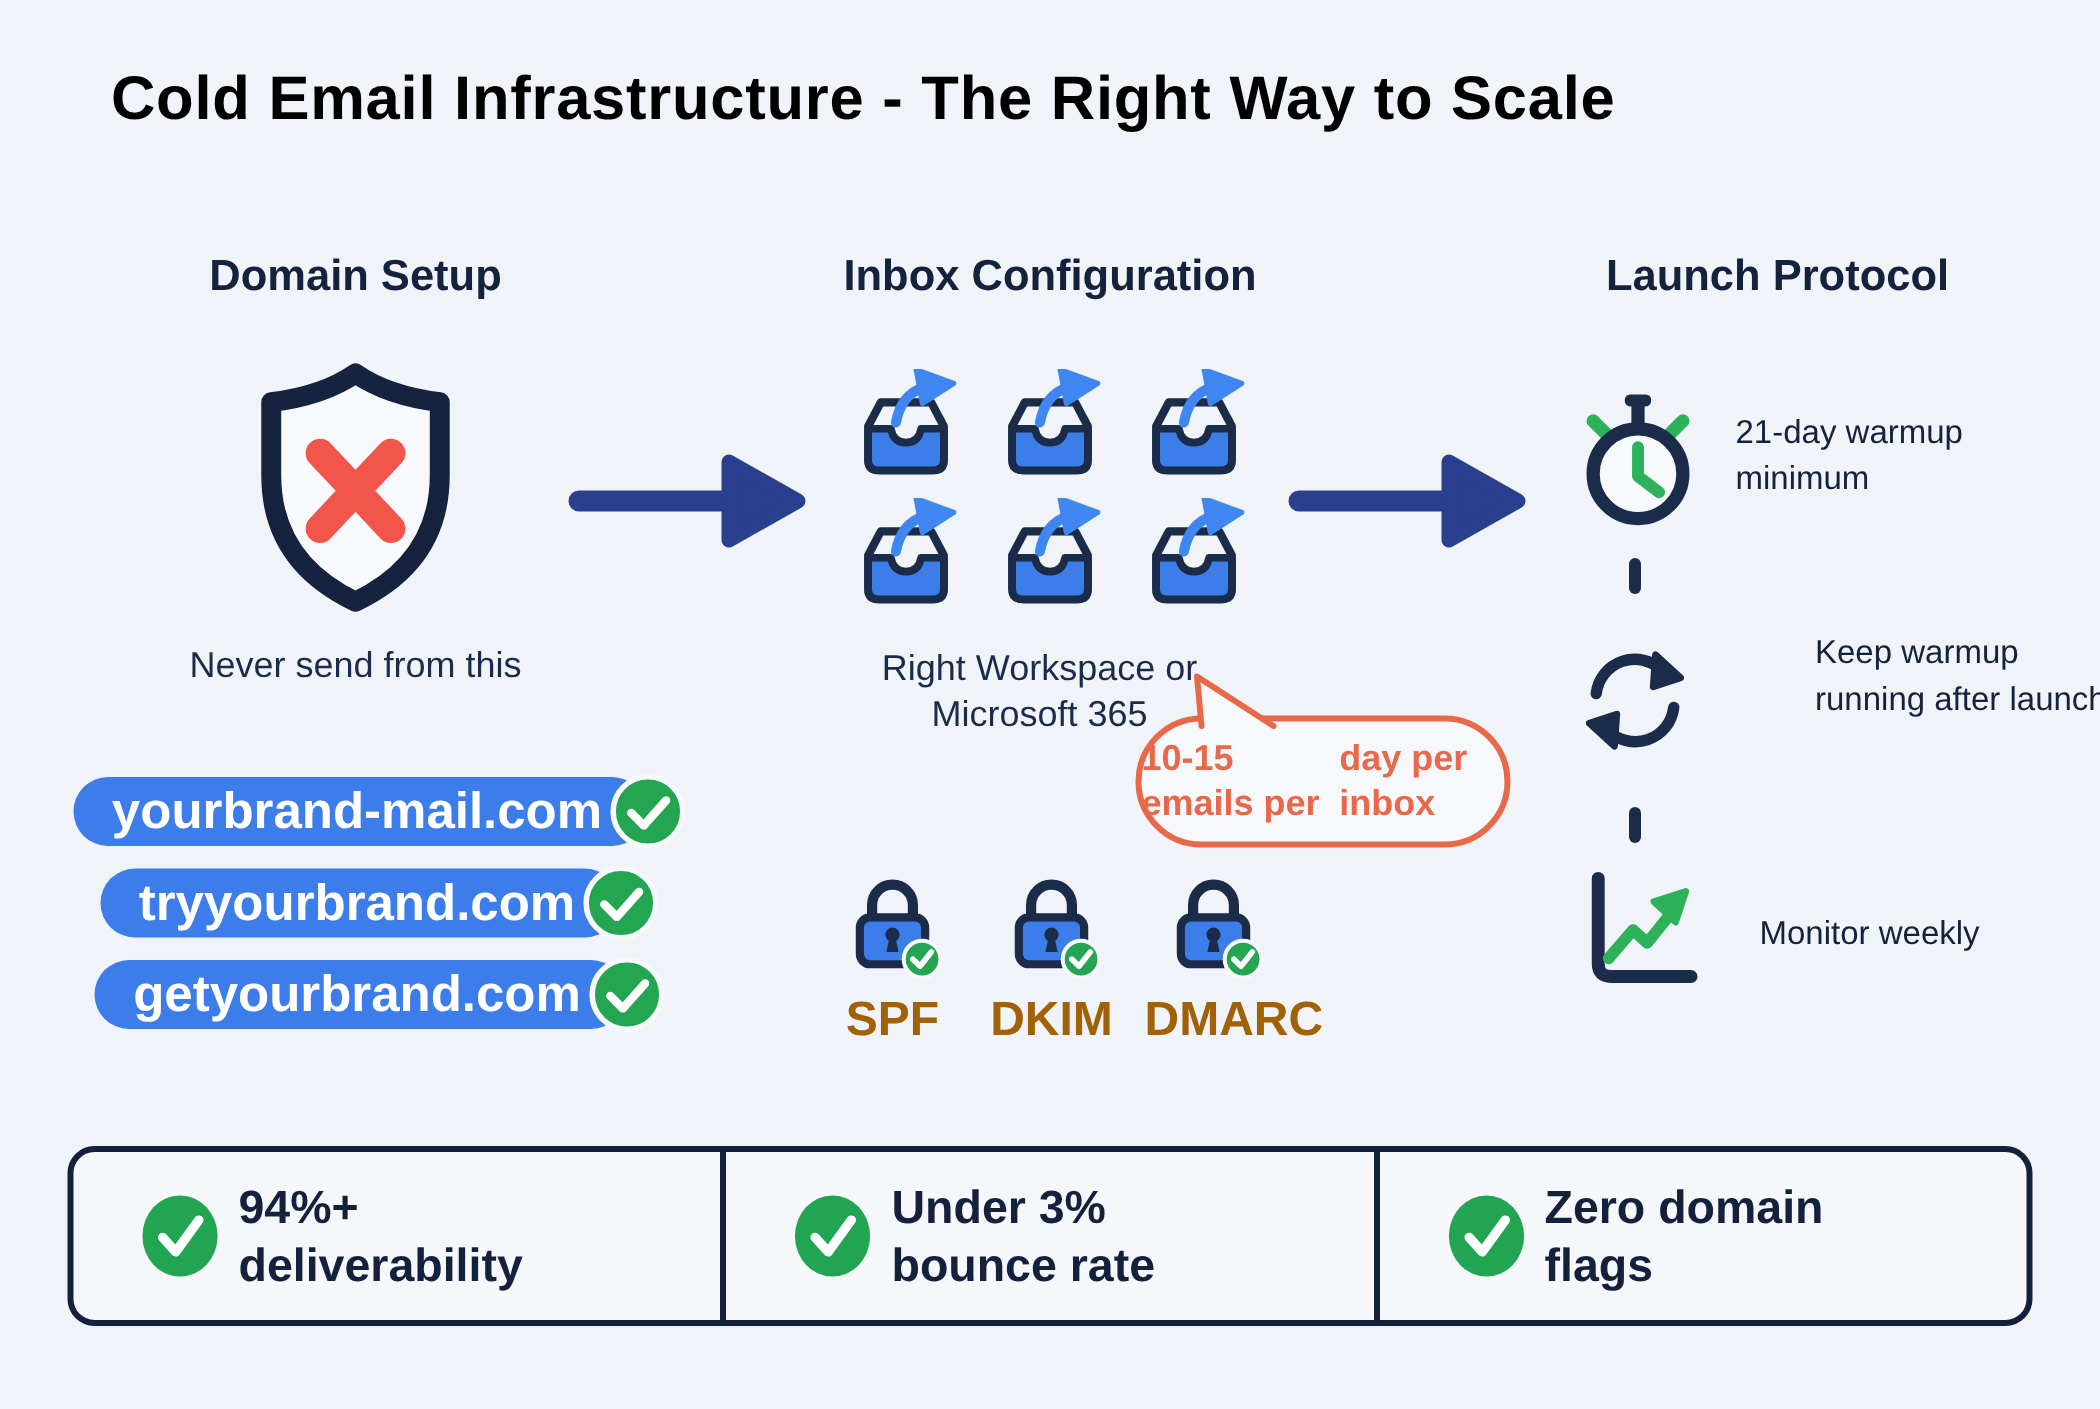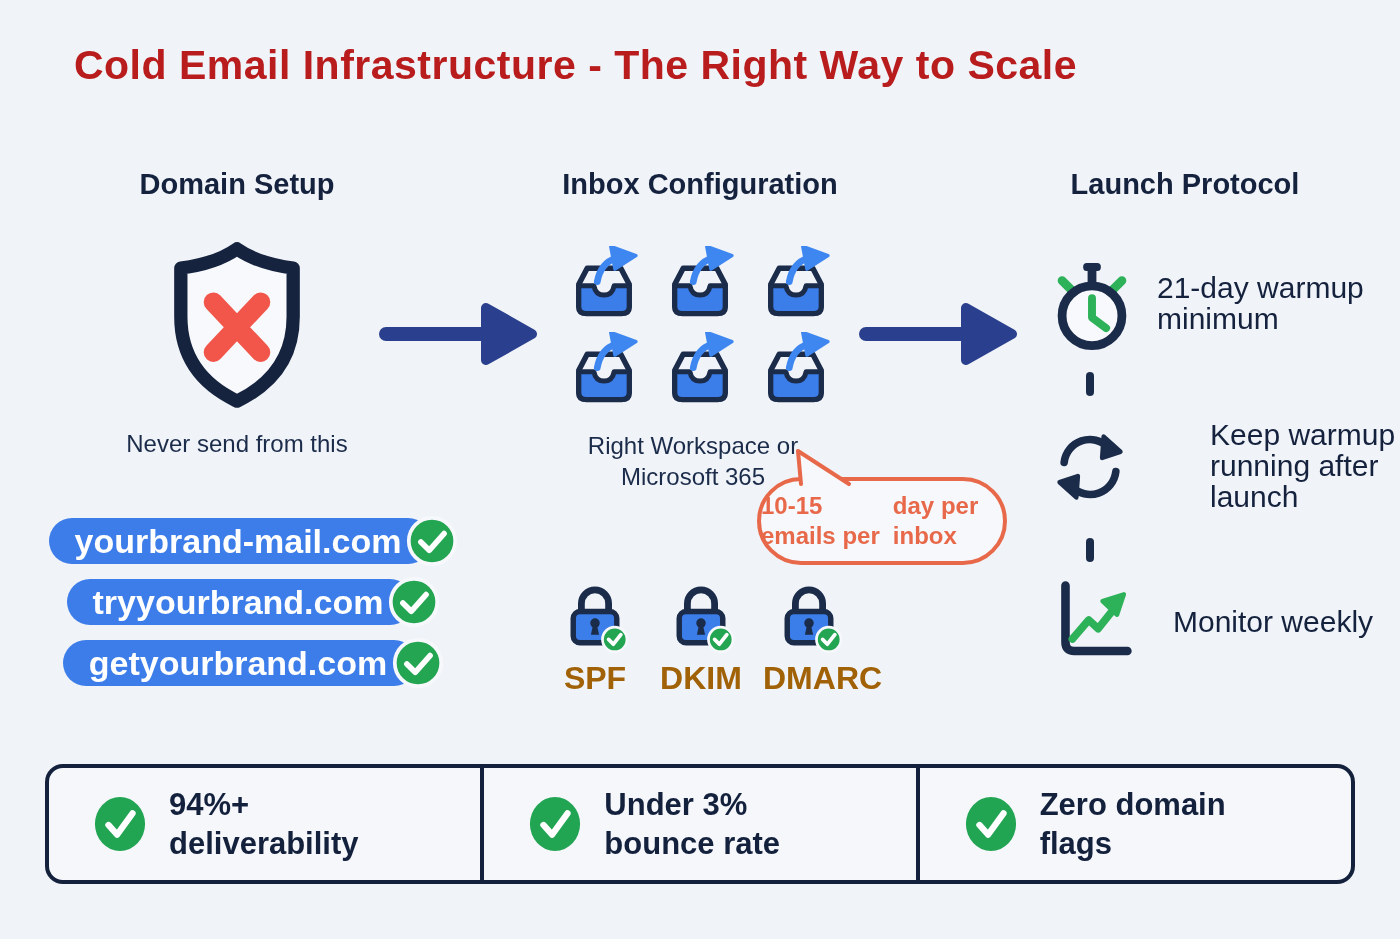--- a/index.html
+++ b/index.html
@@ -7,21 +7,21 @@
     width:1400px;height:939px;
     background:#f0f3f8;
     font-family:"Liberation Sans",sans-serif;
     color:#16233f;
     position:relative;
     overflow:hidden;
   }
   .abs{position:absolute;}
   
   .title{top:42px;left:0;width:1151px;text-align:center;
-    font-size:41px;font-weight:800;letter-spacing:.5px;color:#b91c1c;}
+    font-size:41px;font-weight:800;letter-spacing:.5px;color:#000000;}
   
   .col-heading{font-size:29px;font-weight:800;text-align:center;color:#15223e;}
   .h-domain{top:168px;left:57px;width:360px;}
   .h-inbox{top:168px;left:520px;width:360px;}
   .h-launch{top:168px;left:1010px;width:350px;}
   
   .shield{left:163px;top:240px;width:148px;height:170px;}
   
   .warning{left:77px;top:428px;width:320px;text-align:center;
     font-size:24px;line-height:31px;color:#1b2b4a;}
@@ -53,29 +53,29 @@
   .lock-item{top:580px;width:92px;text-align:center;}
   .lock-item svg{width:68px;height:74px;}
   .l1{left:549px;} .l2{left:655px;} .l3{left:763px;}
   .lock-label{font-size:32px;font-weight:600;margin-top:2px;color:#a16207;}
   
   .stopwatch{left:1048px;top:260px;width:88px;height:94px;}
   .sync{left:1052px;top:428px;width:76px;height:78px;}
   .chart{left:1050px;top:576px;width:86px;height:88px;}
   .dash{width:8px;height:24px;background:#1b2b4a;border-radius:4px;left:1086px;}
   .dash1{top:372px;} .dash2{top:538px;}
-  .step-label{font-size:30px;line-height:31px;color:#15223e;}
+  .step-label{font-size:22px;line-height:31px;color:#15223e;}
   .s1{left:1157px;top:272px;width:215px;}
   .s2{left:1210px;top:419px;width:195px;}
   .s3{left:1157px;top:606px;width:235px;margin-left:16px;}
   
   .footer{left:45px;top:764px;width:1310px;height:120px;
     border:4px solid #14213d;border-radius:18px;background:#f5f7fb;
     display:flex;box-sizing:border-box;}
-  .footer-cell{flex:1;display:flex;align-items:center;padding-left:44px;gap:22px;}
+  .footer-cell{flex:1;display:flex;align-items:center;padding-left:44px;gap:12px;}
   .footer-cell + .footer-cell{border-left:4px solid #14213d;}
   .footer-check{width:54px;height:58px;flex:0 0 auto;}
   .stat-label{font-size:31px;font-weight:700;color:#14213d;line-height:39px;width:210px;}
 </style>
 </head>
 <body>
 
 <svg width="0" height="0" style="position:absolute" aria-hidden="true">
   <defs>
     <symbol id="sym-inbox" viewBox="0 0 100 92">

